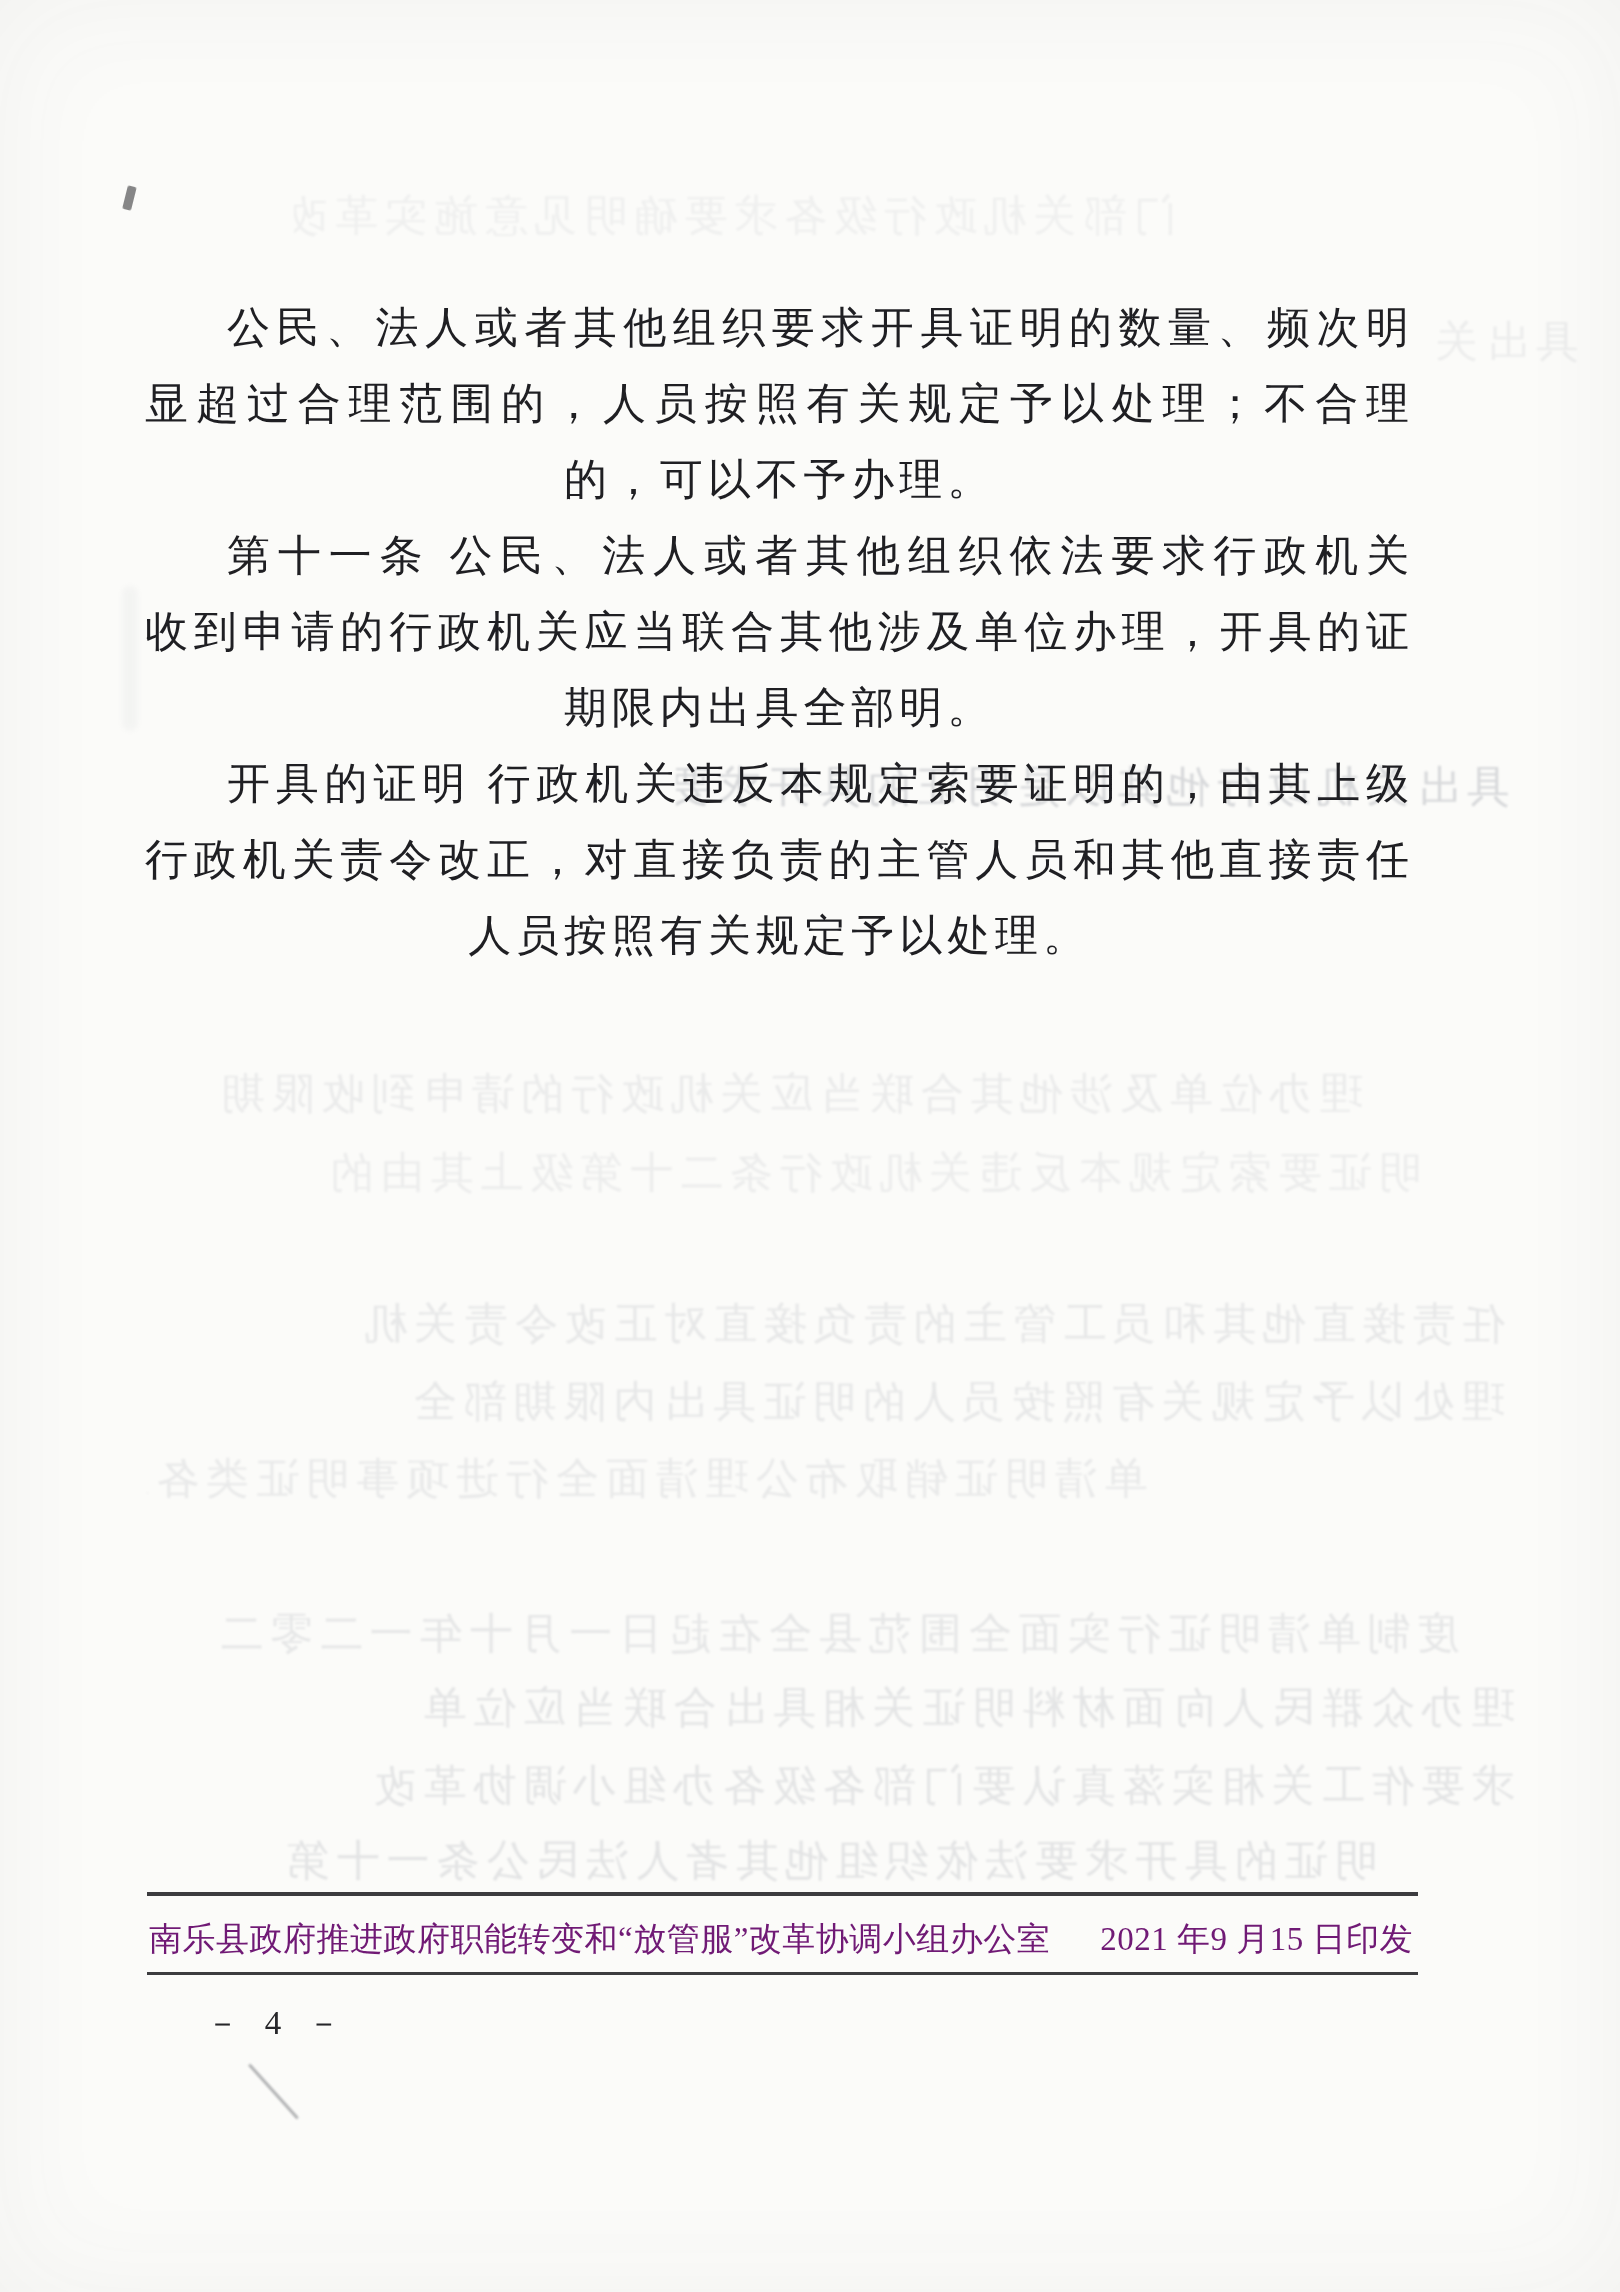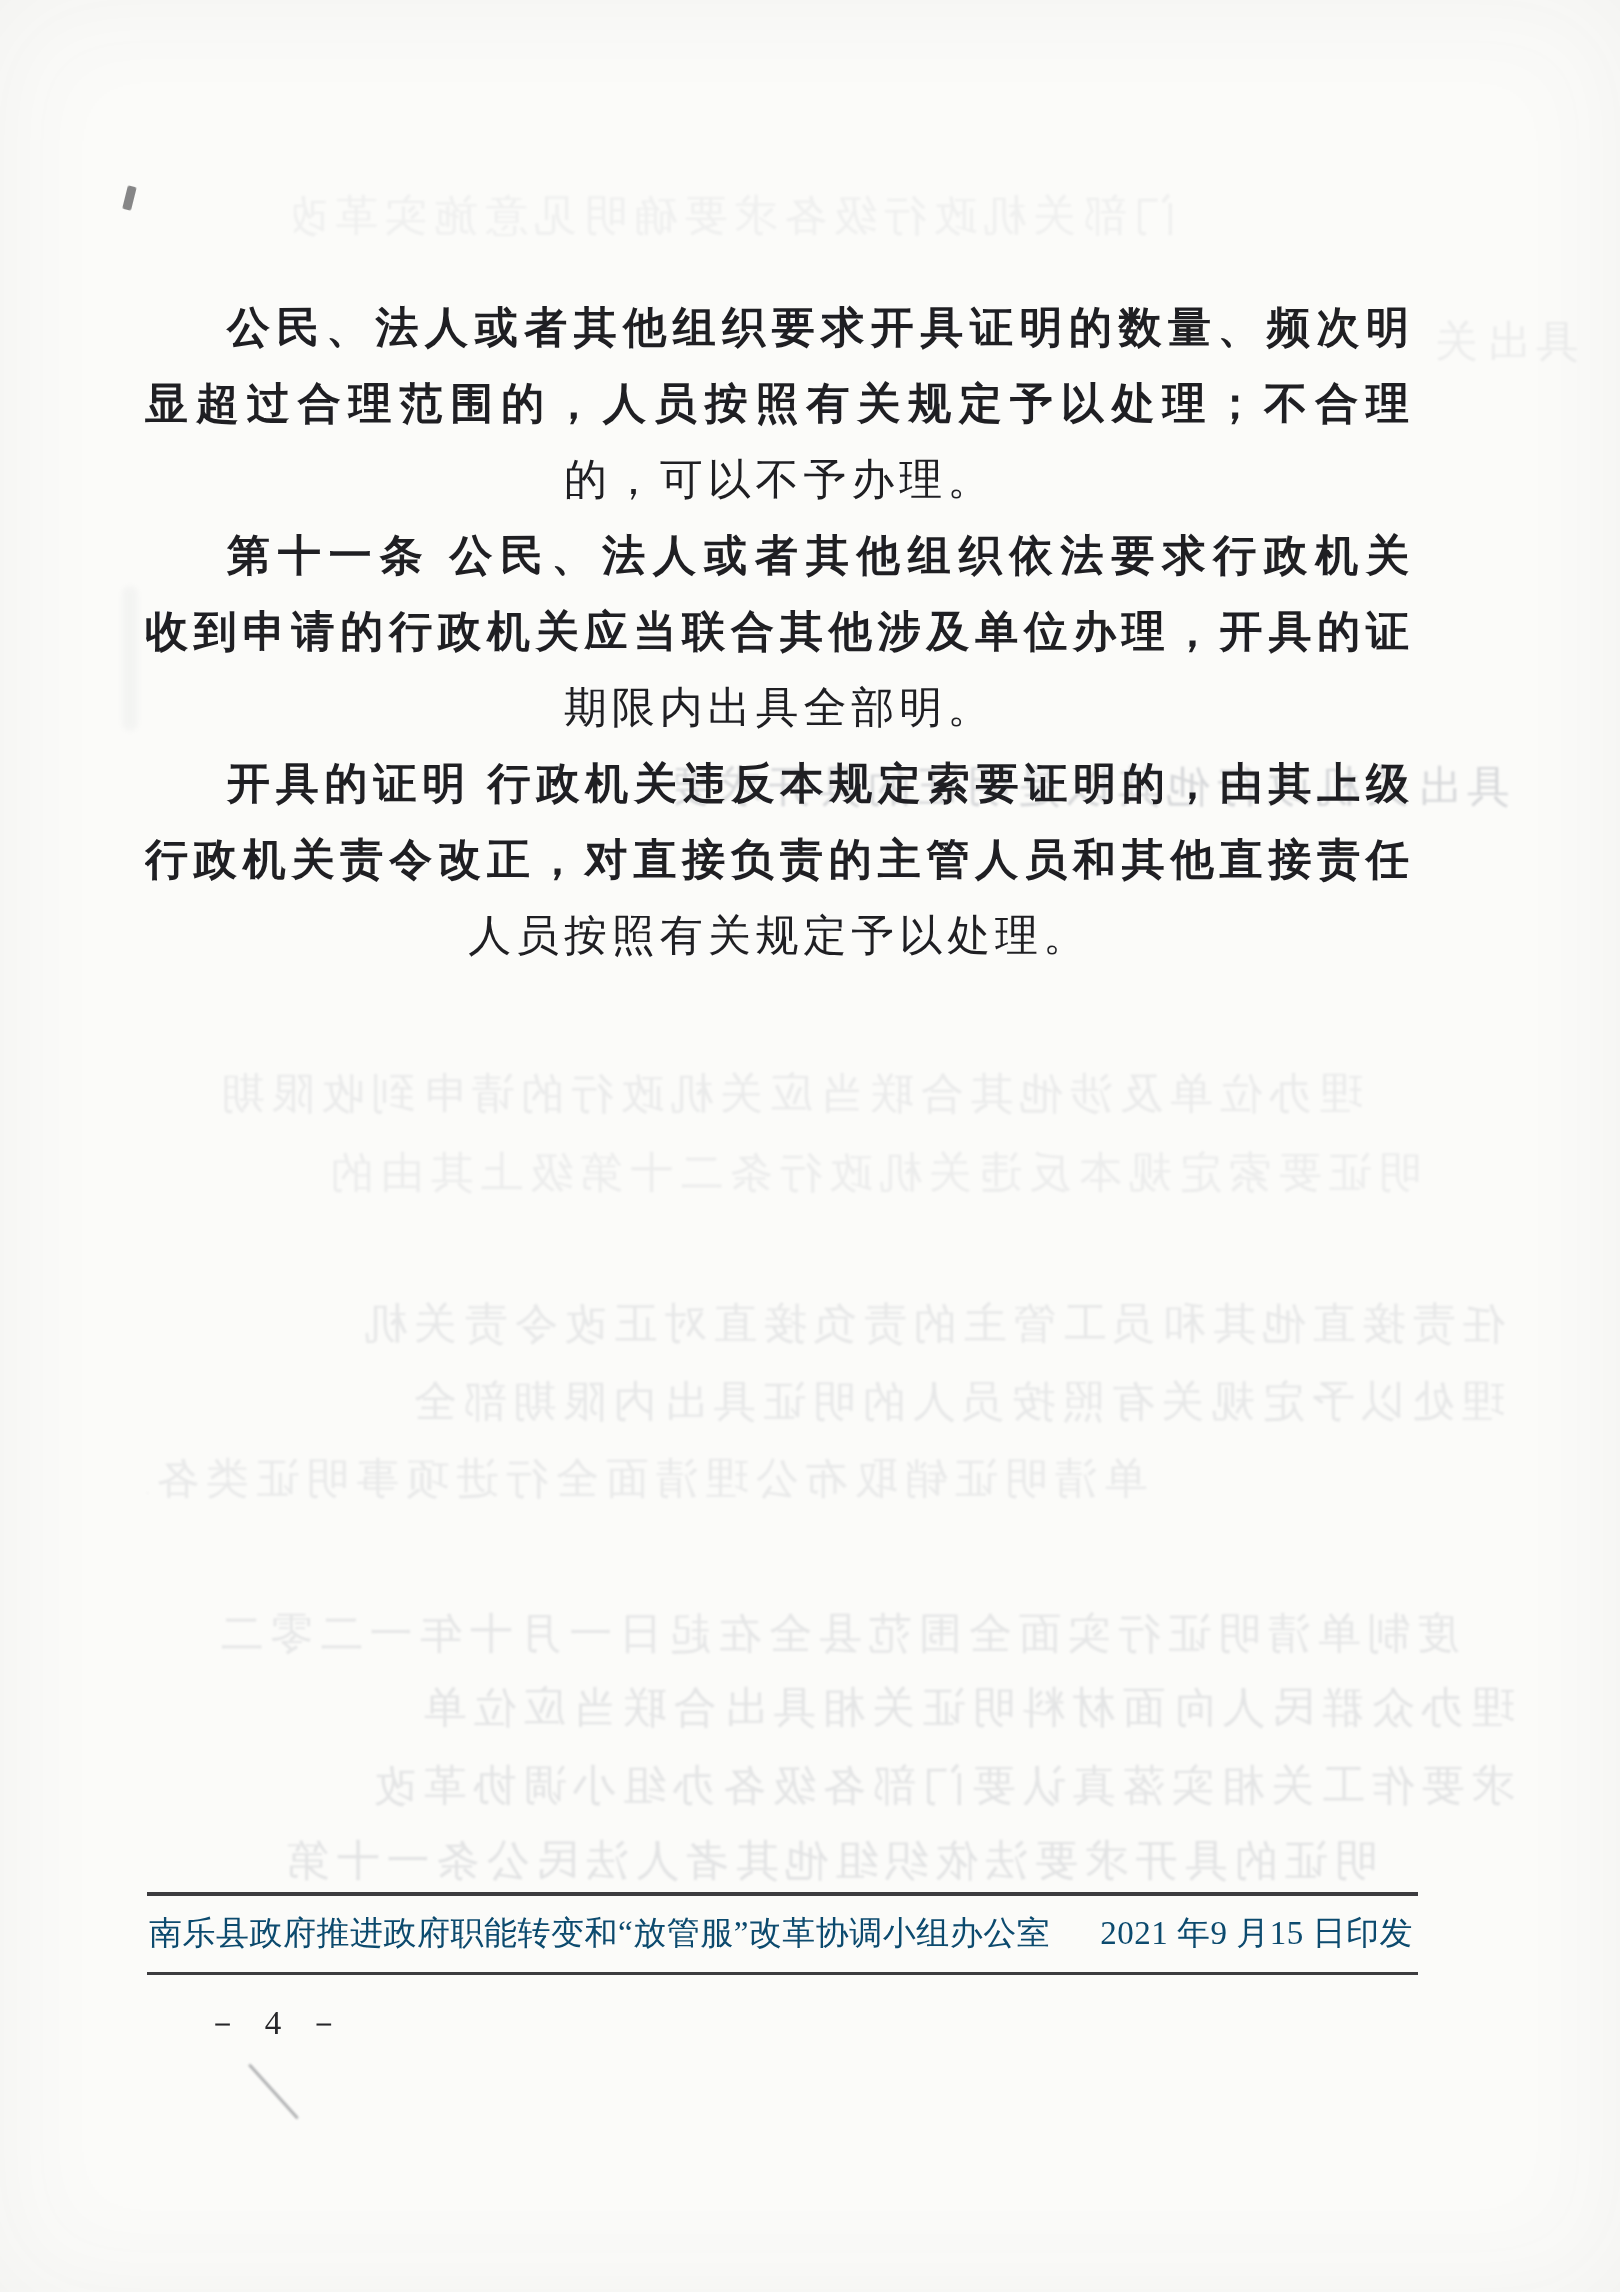--- a/index.html
+++ b/index.html
@@ -19,42 +19,41 @@
   }
   .bodyline{
     height:76px;line-height:76px;
     letter-spacing:4.9px;
     white-space:nowrap;
   }
   .bodyline.full{
     text-align:justify;text-align-last:justify;
     white-space:normal;
     overflow:hidden;
-    font-weight:bold;
   }
   .bodyline.end{text-align:center;}
   .bodyline.indent{text-indent:82px;}
   
   .ghost{
     position:absolute;
     transform:scaleX(-1);
     filter:blur(1.3px);
     color:#5a6070;
     font-size:43px;letter-spacing:6.9px;line-height:59px;
     white-space:nowrap;overflow:hidden;
     pointer-events:none;
   }
   
   .rule{position:absolute;left:147px;width:1271px;background:#3c3c3f;}
   .rule.top{top:1892px;height:3.9px;}
   .rule.bottom{top:1972px;height:2.9px;}
   .footerline{
     position:absolute;left:149px;top:1911px;width:1264px;height:57px;
-    display:flex;justify-content:space-between;
-    font-size:33px;color:#0c4a6e;letter-spacing:0.5px;
+    display:flex;justify-content:space-between;align-items:center;
+    font-size:33px;color:#701a75;letter-spacing:0.5px;
   }
   .pagenum{
     position:absolute;left:206px;top:2001px;
     font-size:33px;color:#26262a;letter-spacing:8.8px;
   }
   
   .speck{
     position:absolute;left:125px;top:186px;width:8.8px;height:23.5px;
     background:#3a3a3c;opacity:.6;border-radius:2px;
     transform:rotate(14deg);filter:blur(0.6px);

